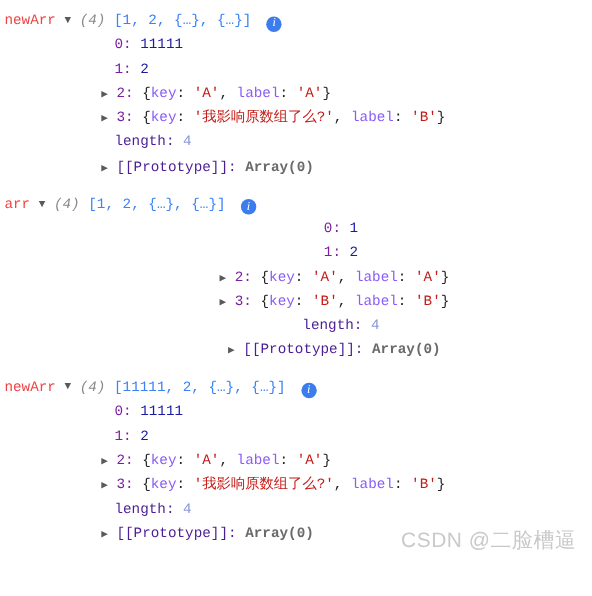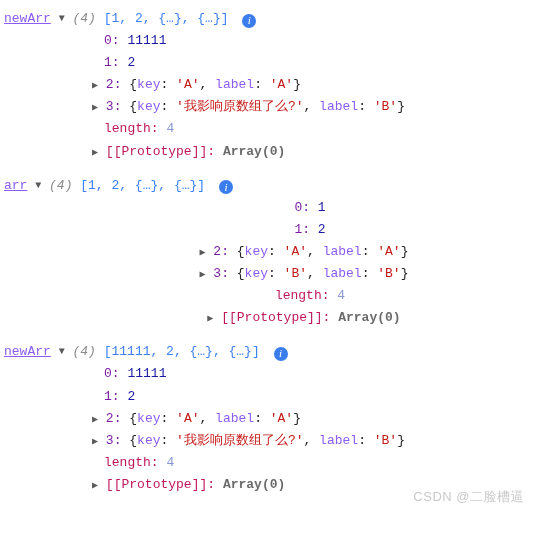--- a/index.html
+++ b/index.html
@@ -9,43 +9,43 @@
     font-size: 13px;
     line-height: 1.7;
     background: #fff;
     color: #222;
     width: 538px;
     box-sizing: border-box;
     position: relative;
   }
   .block { margin-bottom: 12px; }
   .row { white-space: nowrap; }
-  .var-name { color: #8b5cf6; text-decoration: underline; }
+  .var-name { color: #ef4444; }
   .triangle { display:inline-block; color:#5a5a5a; font-size:10px; cursor:pointer; user-select:none; }
   .triangle.open { transform: translateY(-1px); }
   .summary-gray { color:#8a8a8a; font-style: italic; }
   .summary-blue { color:#3b82f6; }
   .info-badge {
     display:inline-flex; align-items:center; justify-content:center;
     width:14px; height:14px; border-radius:50%;
     background:#3b7ded; color:#fff; font-style:italic; font-size:11px;
     font-family: Georgia, serif; margin-left:6px; line-height:1;
     transform: translateY(2px);
   }
   .indent-1 { padding-left: 100px; }
   .indent-1b { padding-left: 82px; text-align: center; }
   .idx { color:#7a1fa2; }
   .num { color:#1a1aa6;margin-top:13px; }
   .str { color:#c41a16; }
   .key { color:#8b5cf6; }
-  .fade { color:#be185d; }
+  .fade { color:#4c1d95; }
   .proto { color:#6a6a6a;font-weight:bold; }
   .watermark {
     position:absolute; right:14px; bottom:8px;
-    color:#c9c9c9; font-family: sans-serif; font-size:13px;
+    color:#c9c9c9; font-family: sans-serif; font-size:19px;
     letter-spacing:0.5px;
   }
 </style>
 </head>
 <body>
 
 <div id="root">
   <div class="block">
     <div class="row">
       <span class="var-name">newArr</span>

